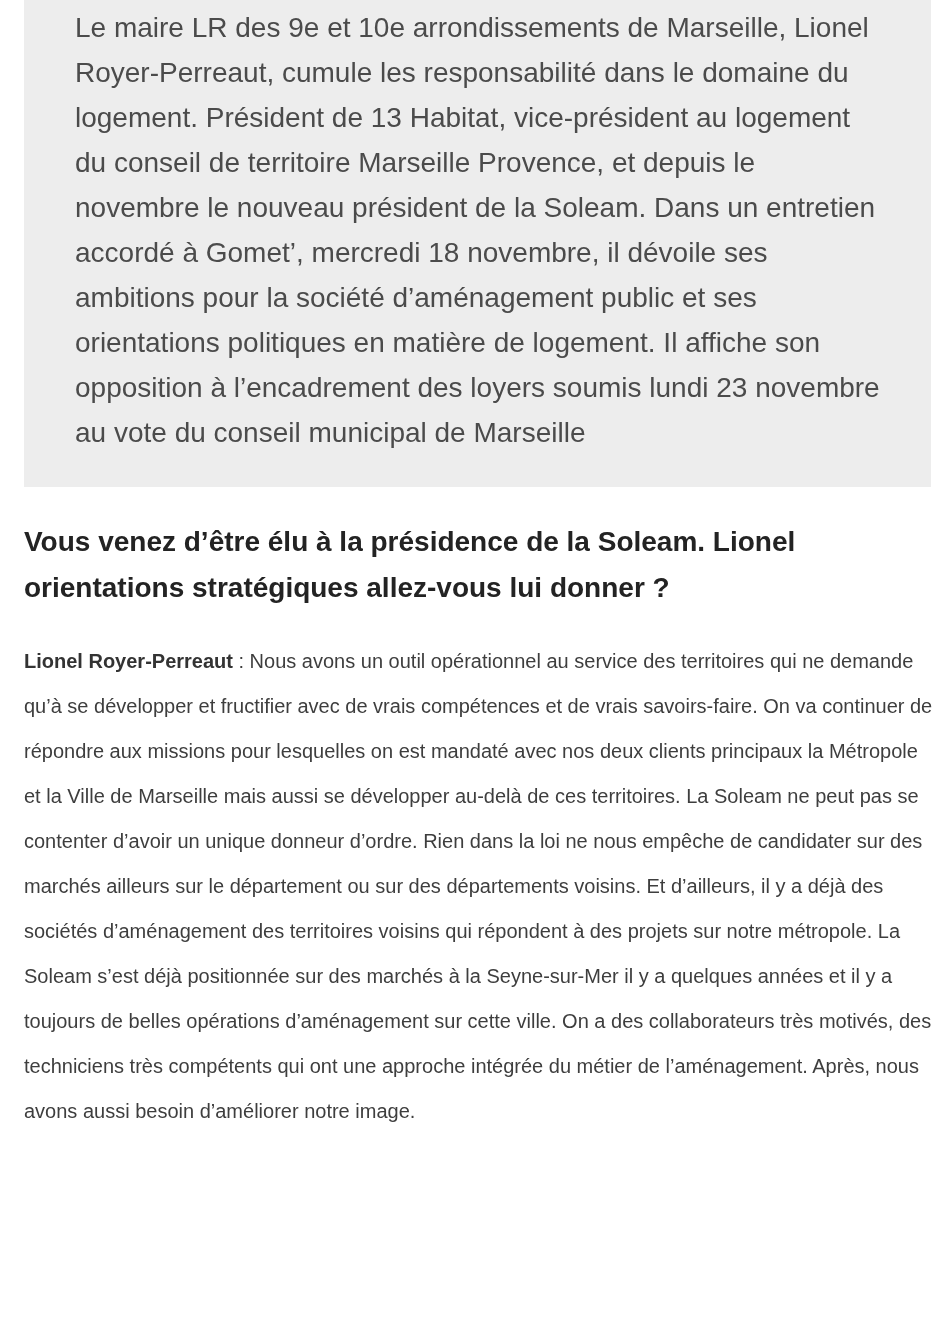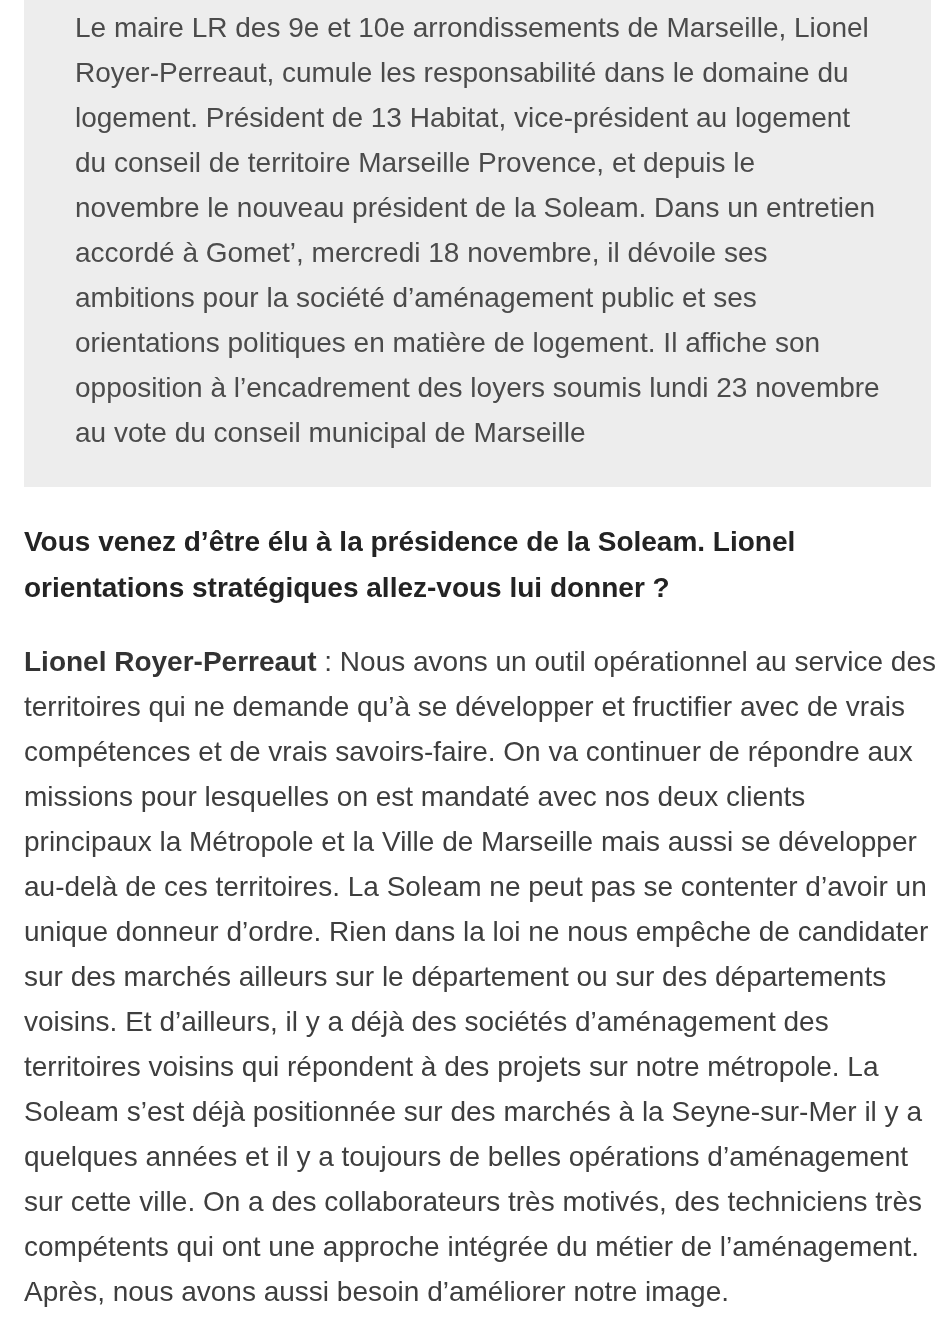--- a/index.html
+++ b/index.html
@@ -32,21 +32,21 @@
     padding: 0;
     font-size: 28px;
     line-height: 46px;
     font-weight: bold;
     color: #232323;
     width: 916px;
   }
   .answer-paragraph {
     margin: 28px 0 0 0;
     padding: 0;
-    font-size: 28px;
+    font-size: 20px;
     line-height: 45px;
     color: #3e3e3e;
     width: 916px;
   }
   .speaker {
     font-weight: bold;
     color: #333333;
   }
 </style>
 </head>

